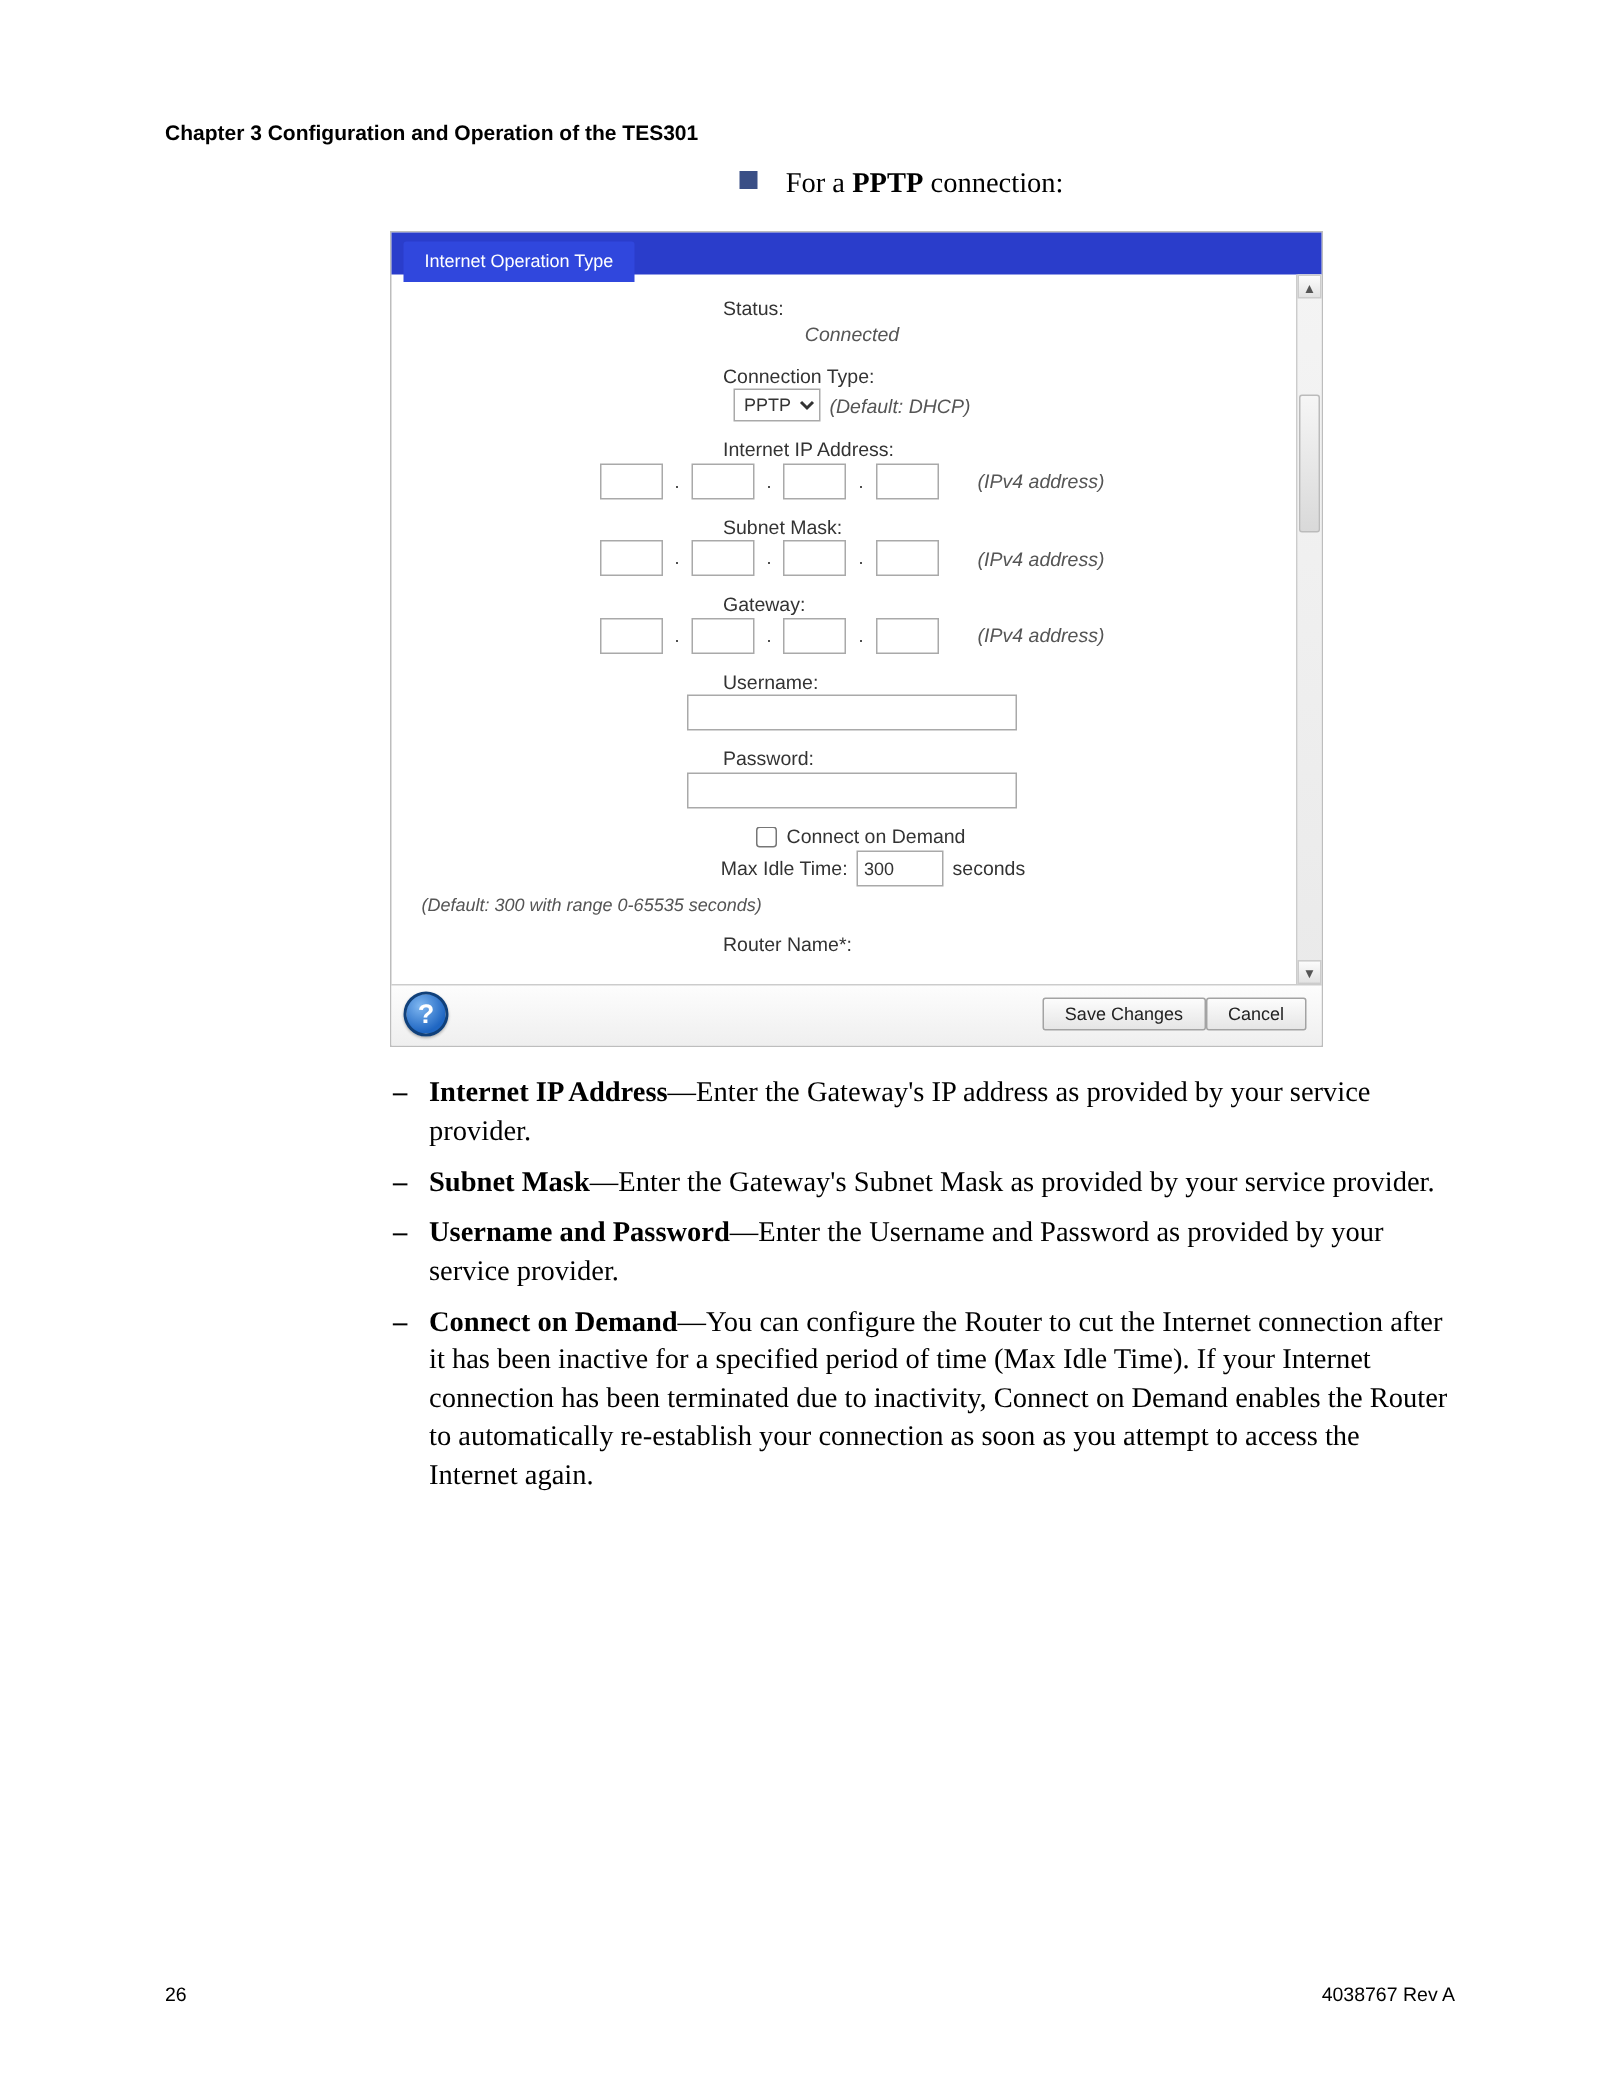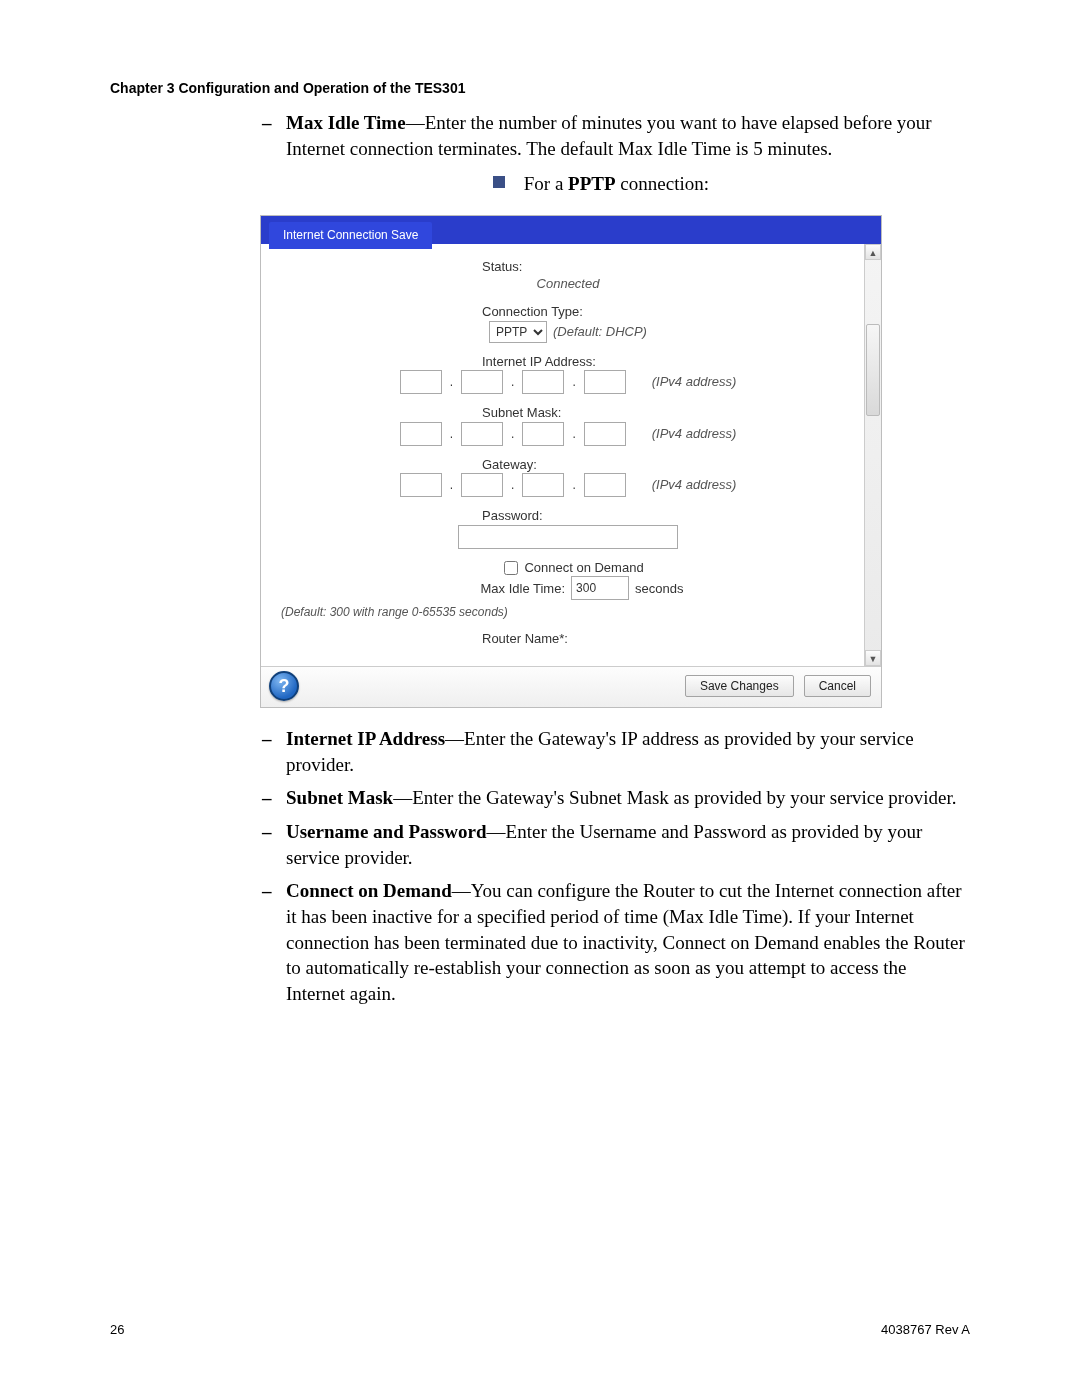--- a/index.html
+++ b/index.html
@@ -155,21 +155,21 @@
   .help-icon {
     width: 26px; height: 26px; border-radius: 50%;
     background: radial-gradient(circle at 35% 30%, #7fb7f1, #1f66c2 70%);
     border: 2px solid #10407a;
     color: #fff; font-weight: bold;
     font-family: Arial, sans-serif;
     display: flex; align-items: center; justify-content: center;
     font-size: 18px;
     box-shadow: 0 1px 2px rgba(0,0,0,.3);
   }
-  .footer-buttons { display: flex; gap: 10px; }
+  .footer-buttons { display: flex; }
   .btn {
     border: 1px solid #a3a3a3;
     background: linear-gradient(#fcfcfc,#e6e6e6);
     padding: 3px 14px;
     font-size: 12px;
     font-family: Tahoma, Arial, sans-serif;
     color: #222;
     border-radius: 2px;
     cursor: pointer;
   }
@@ -186,34 +186,29 @@
 </style>
 </head>
 <body>
 
 <div class="page">
 
   <div class="chapter-heading">Chapter 3    Configuration and Operation of the TES301</div>
 
   <div class="doc-block">
 
-    <ul class="dash-list">
-      <li>
-        <span class="bold">Max Idle Time</span><span>—Enter the number of minutes you want to have elapsed before your Internet connection terminates. The default Max Idle Time is 5 minutes.</span>
-      </li>
-    </ul>
 
     <div class="bullet-row">
       <span class="bullet-square"></span>
       <span>For a </span><span class="bold">PPTP</span><span> connection:</span>
     </div>
 
     <div class="screenshot">
       <div class="tab-bar">
-        <span class="tab">Internet Connection Save</span>
+        <span class="tab">Internet Operation Type</span>
       </div>
 
       <div class="panel-body-wrap">
         <div class="panel-body">
 
           <div class="form-row">
             <div class="form-label">Status:</div>
             <div class="form-value">
                 <span class="italic">Connected</span>
               </div>
@@ -264,20 +259,26 @@
                 <span class="dot">.</span>
               <input class="octet" style="">
                 <span class="dot">.</span>
               <input class="octet" style="">
                 <span class="dot">.</span>
               <input class="octet" style="">
               <span class="italic" style="margin-left:20px;">(IPv4 address)</span>
             </div>
           </div>
 
+          <div class="form-row">
+            <div class="form-label">Username:</div>
+            <div class="form-value">
+                <input class="ftext wide" style="">
+              </div>
+          </div>
 
           <div class="form-row">
             <div class="form-label">Password:</div>
             <div class="form-value">
                 <input class="ftext wide" type="password" style="">
               </div>
           </div>
 
           <div class="form-row">
             <div class="form-label" style="width:auto; display:flex; align-items:center; padding-left:10px;">

